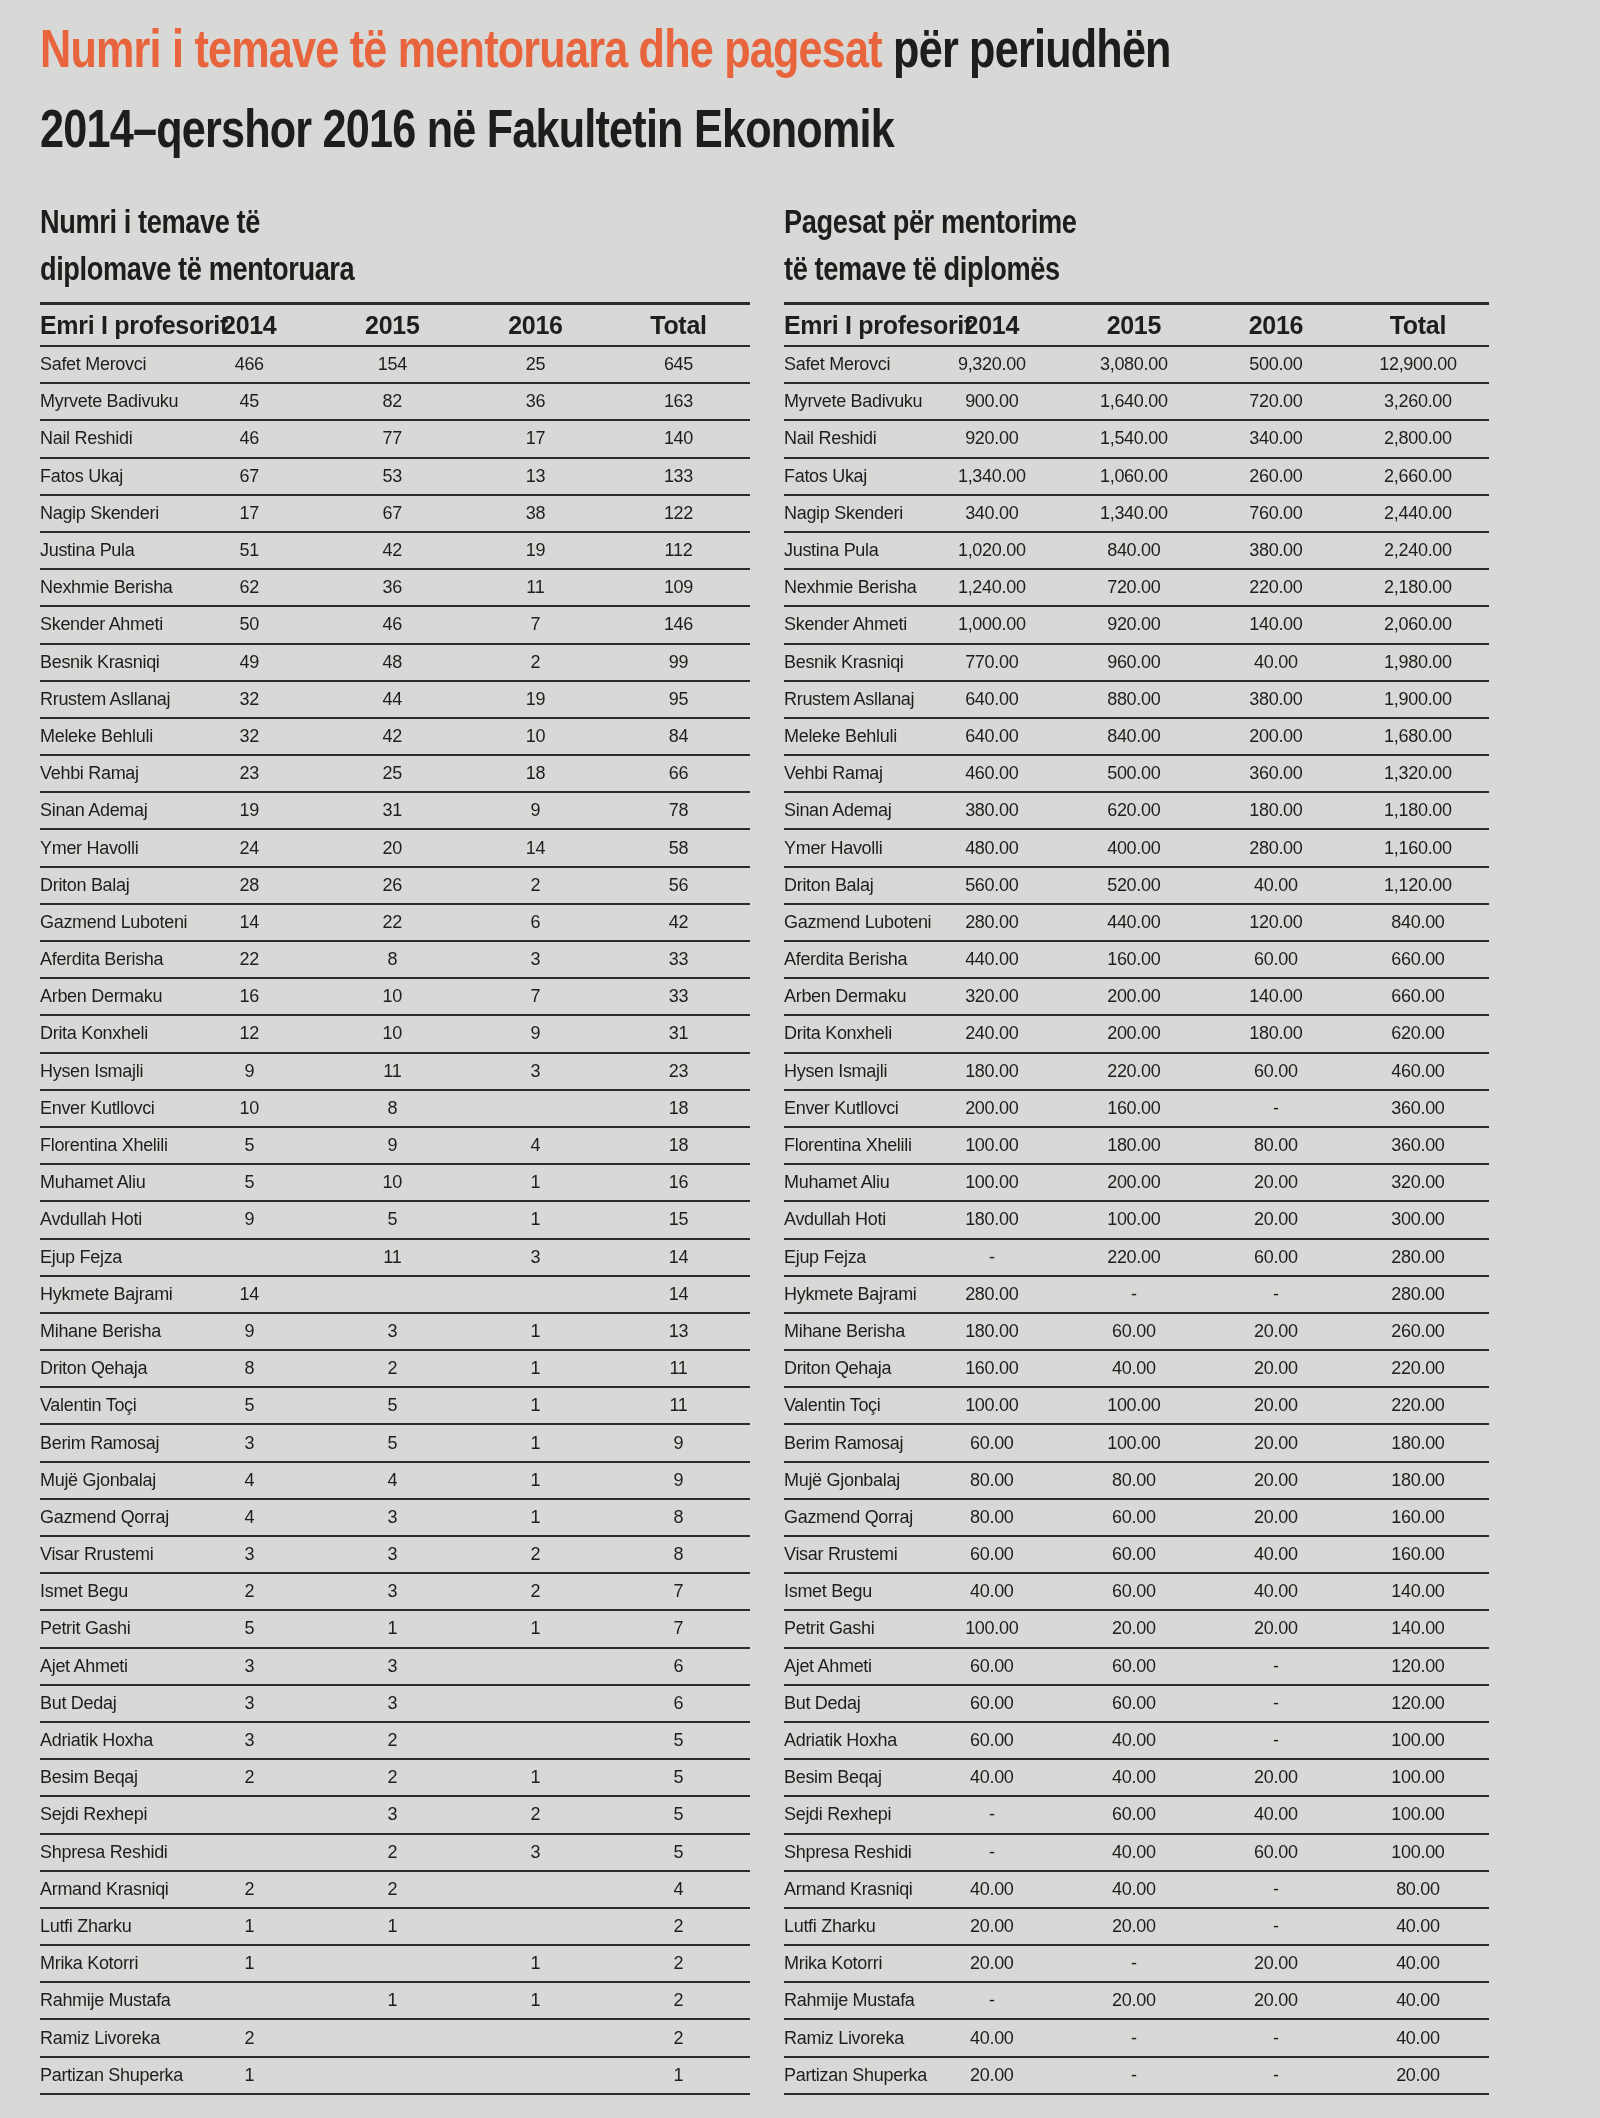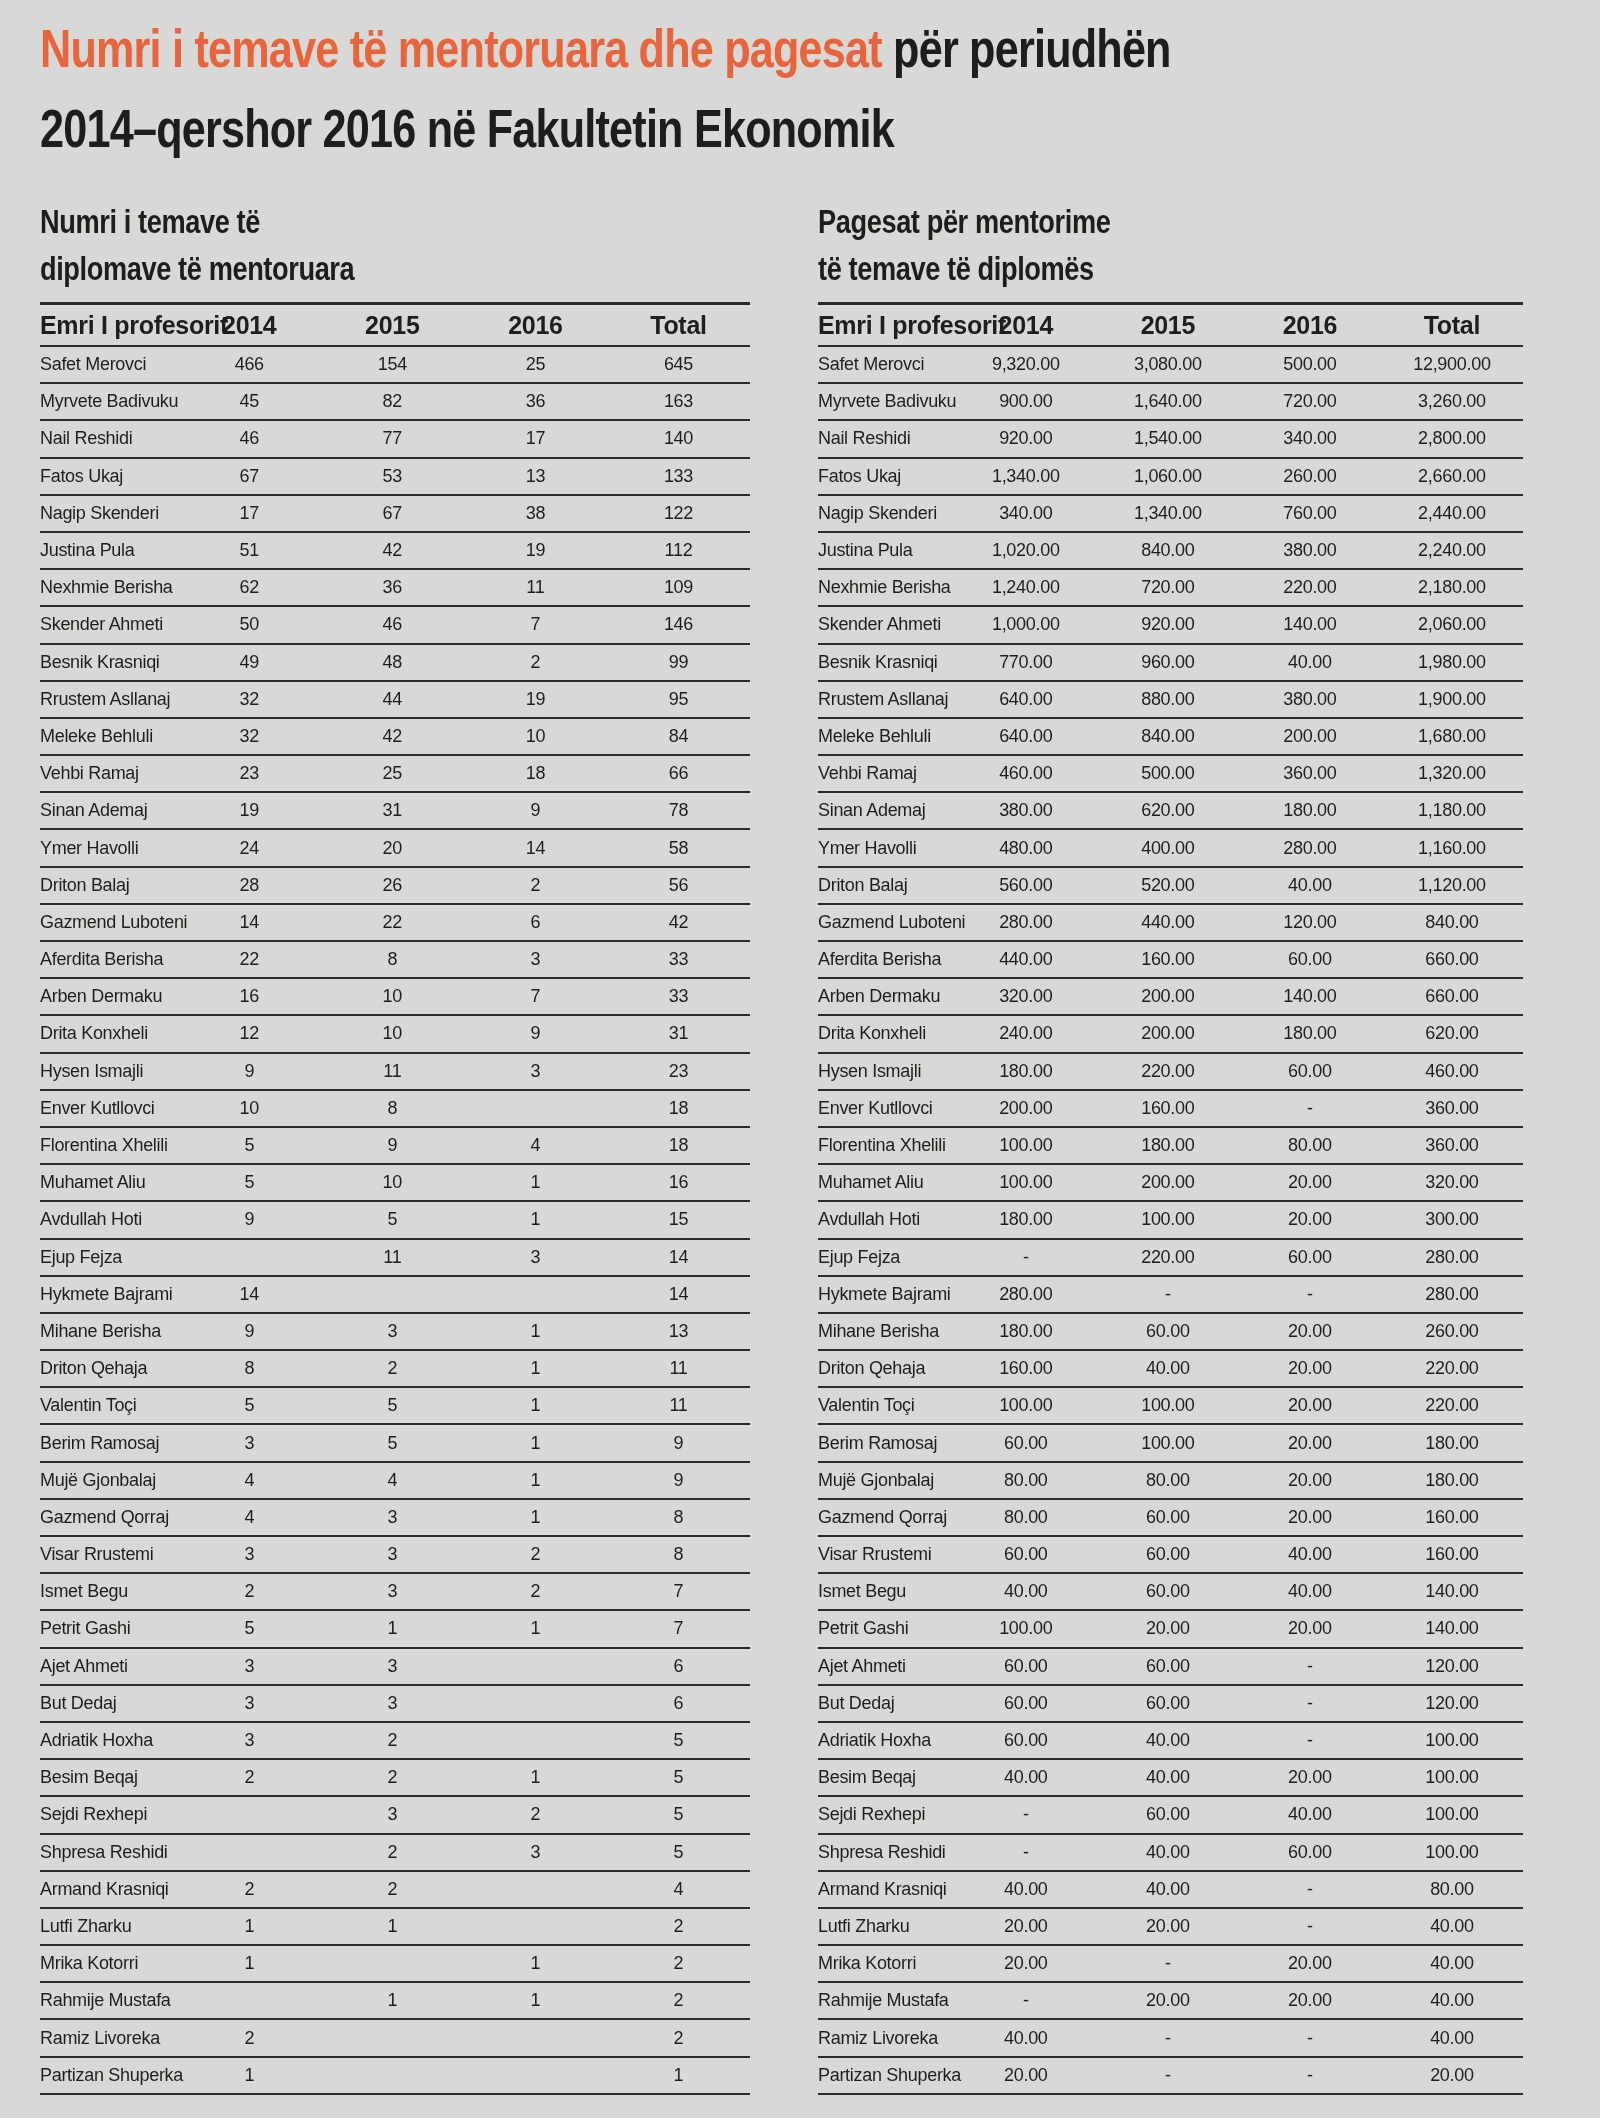--- a/index.html
+++ b/index.html
@@ -24,21 +24,21 @@
     letter-spacing:-1px;
     line-height:80px;
     transform:scaleX(0.80);
     transform-origin:0 0;
     white-space:nowrap;
   }
   .main-title .orange{color:#e8643c;}
   
   .columns{
     display:flex;
-    gap:68px;
+    gap:34px;
     margin-top:30px;
   }
   .col-left{width:710px;flex:0 0 710px;}
   .col-right{width:705px;flex:0 0 705px;}
   .tbl-subtitle{
     margin:0 0 10px 0;
     font-size:34px;
     font-weight:bold;
     letter-spacing:-0.5px;
     line-height:47px;

